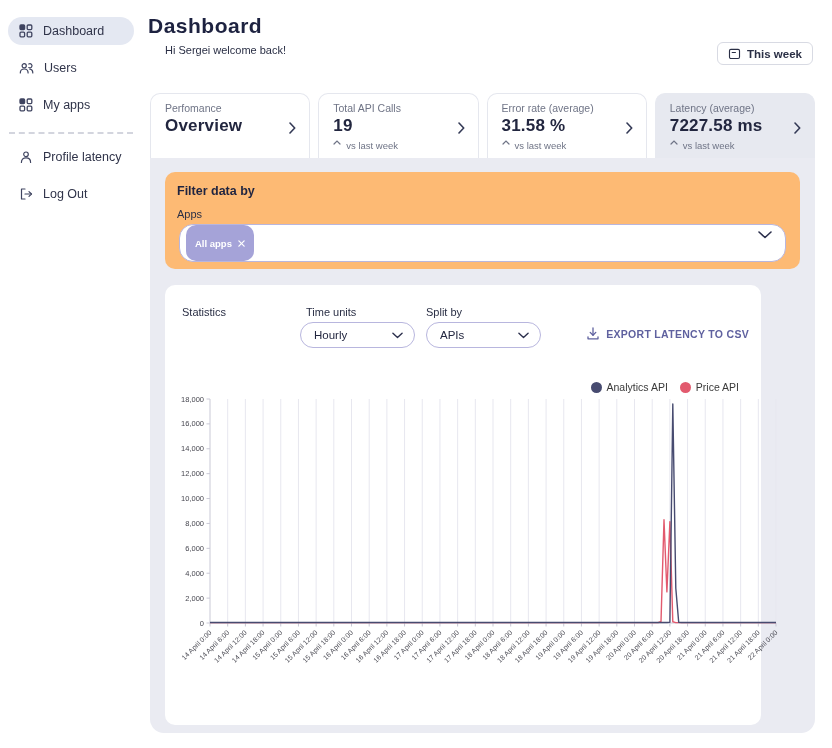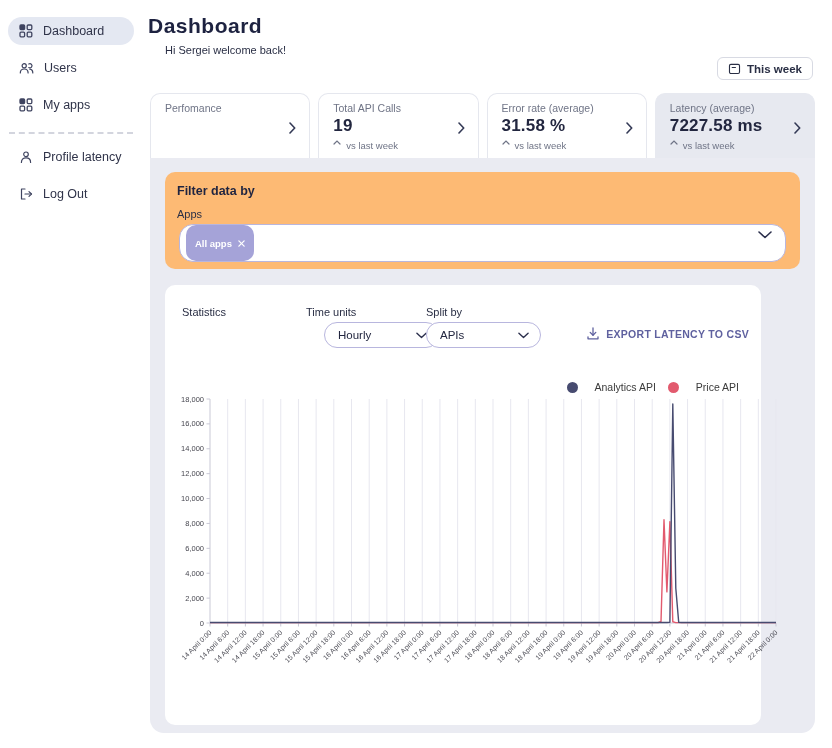--- a/index.html
+++ b/index.html
@@ -9,21 +9,21 @@
   
   .sidebar { position:absolute; left:0; top:0; width:142px; height:748px; background:#fff; padding-top:8px; }
   .side-item { display:flex; align-items:center; gap:10px; height:28px; margin:9px 8px 0 8px; padding:0 11px; border-radius:14px; font-size:12.5px; color:#2f3349; cursor:pointer; white-space:nowrap; }
   .side-item.active { background:#e4e8f2; }
   .side-item svg { flex:0 0 auto; }
   .side-divider { border-top:2px dashed #d3d5de; margin:13px 9px 1px 9px; }
 
   
   .main-title { position:absolute; left:148px; top:14px; font-size:21px; font-weight:bold; color:#1d2240; letter-spacing:0.5px; }
   .greeting { position:absolute; left:148px; top:44px; font-size:11px; color:#2a2f45;margin-left:17px; }
-  .week-btn { position:absolute; right:19px; top:57px; height:23px; padding:0 10px; background:#fff; border:1px solid #d8dae3; border-radius:6px; display:flex; align-items:center; gap:6px; font-size:11.5px; font-weight:bold; color:#2a2f45; cursor:pointer; }
+  .week-btn { position:absolute; right:19px; top:42px; height:23px; padding:0 10px; background:#fff; border:1px solid #d8dae3; border-radius:6px; display:flex; align-items:center; gap:6px; font-size:11.5px; font-weight:bold; color:#2a2f45; cursor:pointer; }
 
   
   .tabs { position:absolute; left:150px; top:93px; width:665px; height:65px; display:flex; gap:8px; }
   .tab { flex:1; background:#fff; border:1px solid #e5e7ee; border-bottom:none; border-radius:10px 10px 0 0; padding:8px 14px 0 14px; position:relative; cursor:pointer; }
   .tab.selected { background:#e7e9f0; border-color:#e7e9f0; }
   .tab-label { font-size:10.5px; color:#6f7486; }
   .tab-value { font-size:17px; font-weight:bold; color:#22263f; margin-top:2px; letter-spacing:0.2px; }
   .tab-delta { font-size:9.5px; color:#6f7486; margin-top:4px; display:flex; gap:5px; align-items:flex-start; }
   .tab-chevron { position:absolute; right:13px; top:26px; }
 
@@ -37,21 +37,21 @@
   .combobox { position:absolute; left:14px; top:52px; right:14px; height:38px; border:1px solid #b8b6de; border-radius:14px; background:#fff; display:flex; padding:0 13px 0 6px; cursor:pointer; }
   .chip { background:#a5a3d8; color:#fff; font-size:9.5px; font-weight:bold; border-radius:10px; padding:4px 9px; display:flex; gap:6px; align-items:center; cursor:pointer; }
   .combobox .cb-caret { margin-left:auto; }
 
   
   .chart-card { position:absolute; left:15px; top:127px; width:596px; height:440px; background:#fff; border-radius:10px; }
   .ctl-label { position:absolute; top:21px; font-size:11px; color:#2a2f45; }
   .select { position:absolute; top:37px; height:26px; width:115px; border:1px solid #b8b6de; border-radius:14px; background:#fff; display:flex; align-items:center; justify-content:space-between; padding:0 11px 0 13px; font-size:11.5px; color:#22263f; cursor:pointer; }
   .export { position:absolute; right:12px; top:42px; display:flex; gap:7px; align-items:center; font-size:10.5px; font-weight:bold; color:#5f619f; letter-spacing:0.3px; cursor:pointer; }
   .legend { position:absolute; top:96px; right:22px; display:flex; gap:12px; align-items:center; font-size:10.5px; color:#3a3a3a; }
-  .legend-item { display:flex; gap:17px; align-items:center; cursor:pointer; }
+  .legend-item { display:flex; gap:5px; align-items:center; cursor:pointer; }
   .legend-dot { width:11px; height:11px; border-radius:50%; }
   #chart { position:absolute; left:15px; top:103px; }
 </style>
 </head>
 <body>
 
 <nav class="sidebar">
   <div class="side-item active">
     <svg width="14" height="14" viewBox="0 0 14 14">
         <g stroke="#3f4460" stroke-width="1.3" fill="none">
@@ -116,20 +116,21 @@
         <rect x="1.6" y="2.6" width="10.8" height="9.8" rx="1.5"></rect>
         <path d="M4.5 5.9 H8"></path>
       </g>
     </svg>
   <span>This week</span>
 </button>
 
 <div class="tabs">
   <div class="tab">
     <div class="tab-label">Perfomance</div>
+    <div class="tab-value">Overview</div>
     <span class="tab-chevron"><svg width="7" height="12" viewBox="0 0 7 12">
           <path d="M1 1 L5.7 6 L1 11" stroke="#343a56" stroke-width="1.6" fill="none" stroke-linecap="round" stroke-linejoin="round"></path>
         </svg></span>
   </div>
   <div class="tab">
     <div class="tab-label">Total API Calls</div>
     <div class="tab-value">19</div>
     <div class="tab-delta">
       <svg width="8" height="5" viewBox="0 0 8 5">
           <path d="M1 4 L4 1 L7 4" stroke="#6f7486" stroke-width="1.2" fill="none" stroke-linecap="round"></path>
@@ -187,21 +188,21 @@
             <path d="M1 1 L7 6.5 L13 1" stroke="#2b2f4c" stroke-width="1.6" fill="none" stroke-linecap="round" stroke-linejoin="round"></path>
           </svg></span>
     </div>
   </section>
 
   <section class="chart-card">
     <div class="ctl-label" style="left:17px">Statistics</div>
     <div class="ctl-label" style="left:141px">Time units</div>
     <div class="ctl-label" style="left:261px">Split by</div>
 
-    <div class="select" style="left:159px">
+    <div class="select" style="left:135px">
       <span>Hourly</span>
       <svg width="11" height="7" viewBox="0 0 12 7">
           <path d="M1 1 L6 5.7 L11 1" stroke="#2b2f4c" stroke-width="1.5" fill="none" stroke-linecap="round" stroke-linejoin="round"></path>
         </svg>
     </div>
     <div class="select" style="left:261px">
       <span>APIs</span>
       <svg width="11" height="7" viewBox="0 0 12 7">
           <path d="M1 1 L6 5.7 L11 1" stroke="#2b2f4c" stroke-width="1.5" fill="none" stroke-linecap="round" stroke-linejoin="round"></path>
         </svg>

